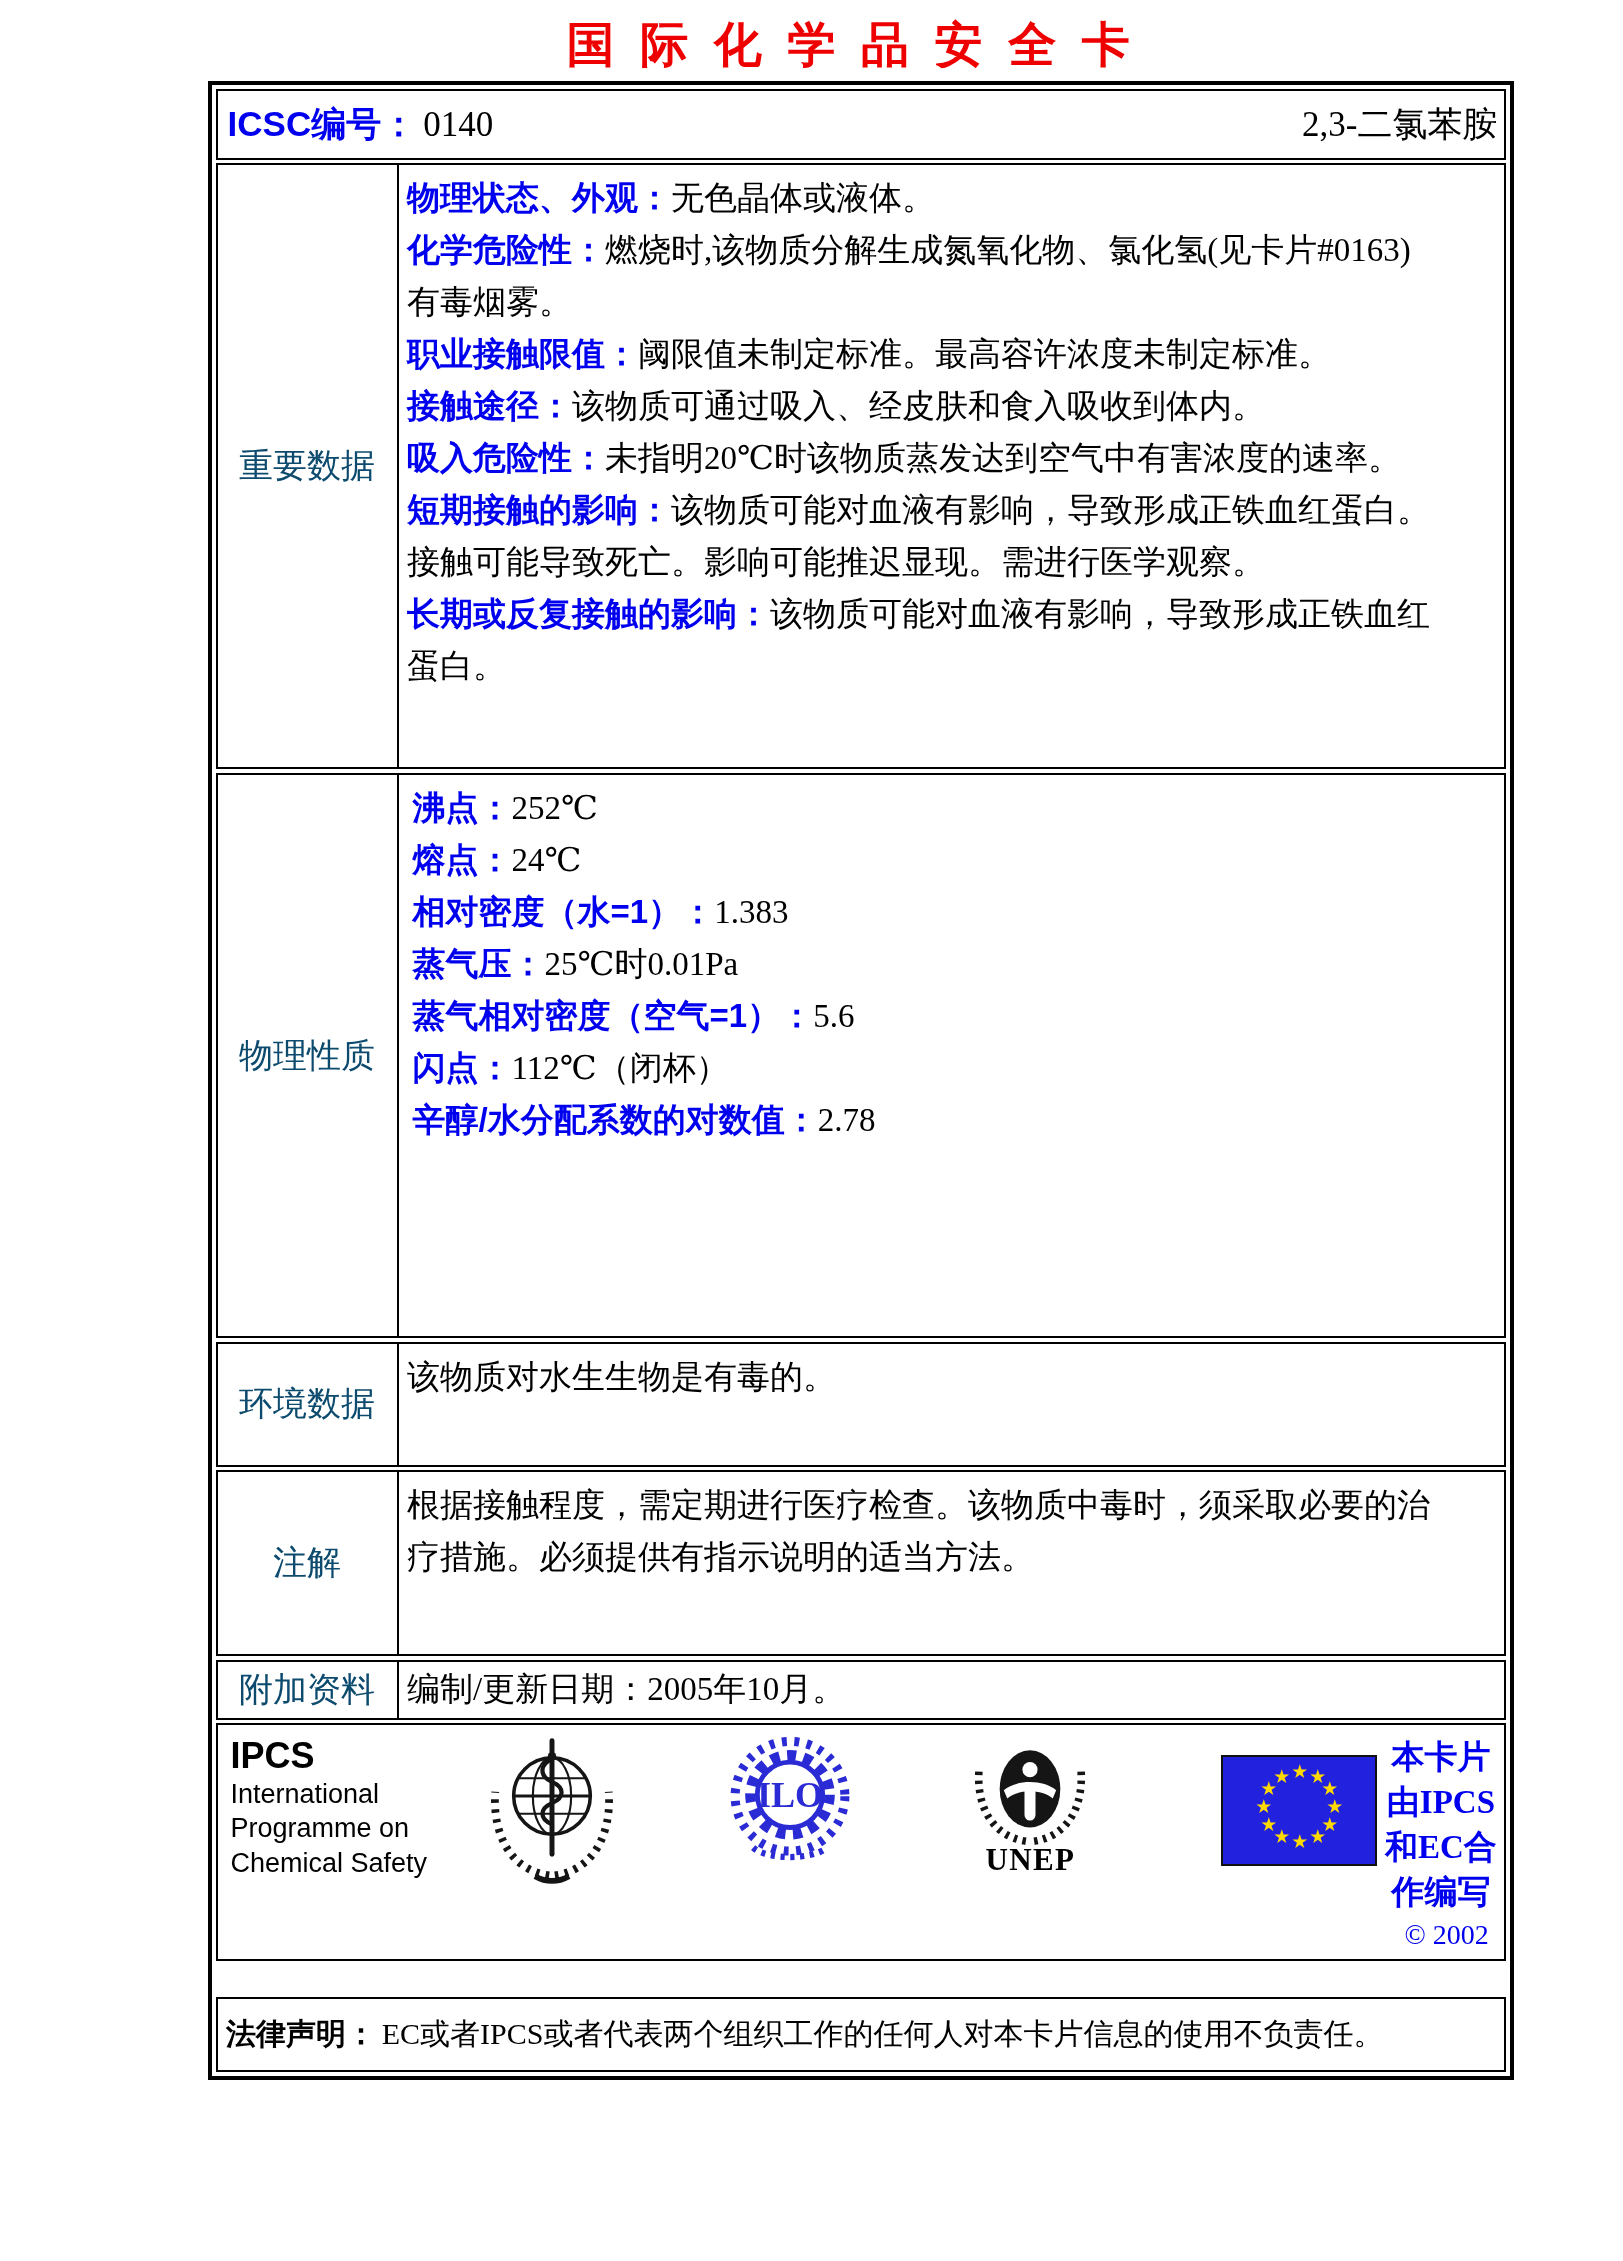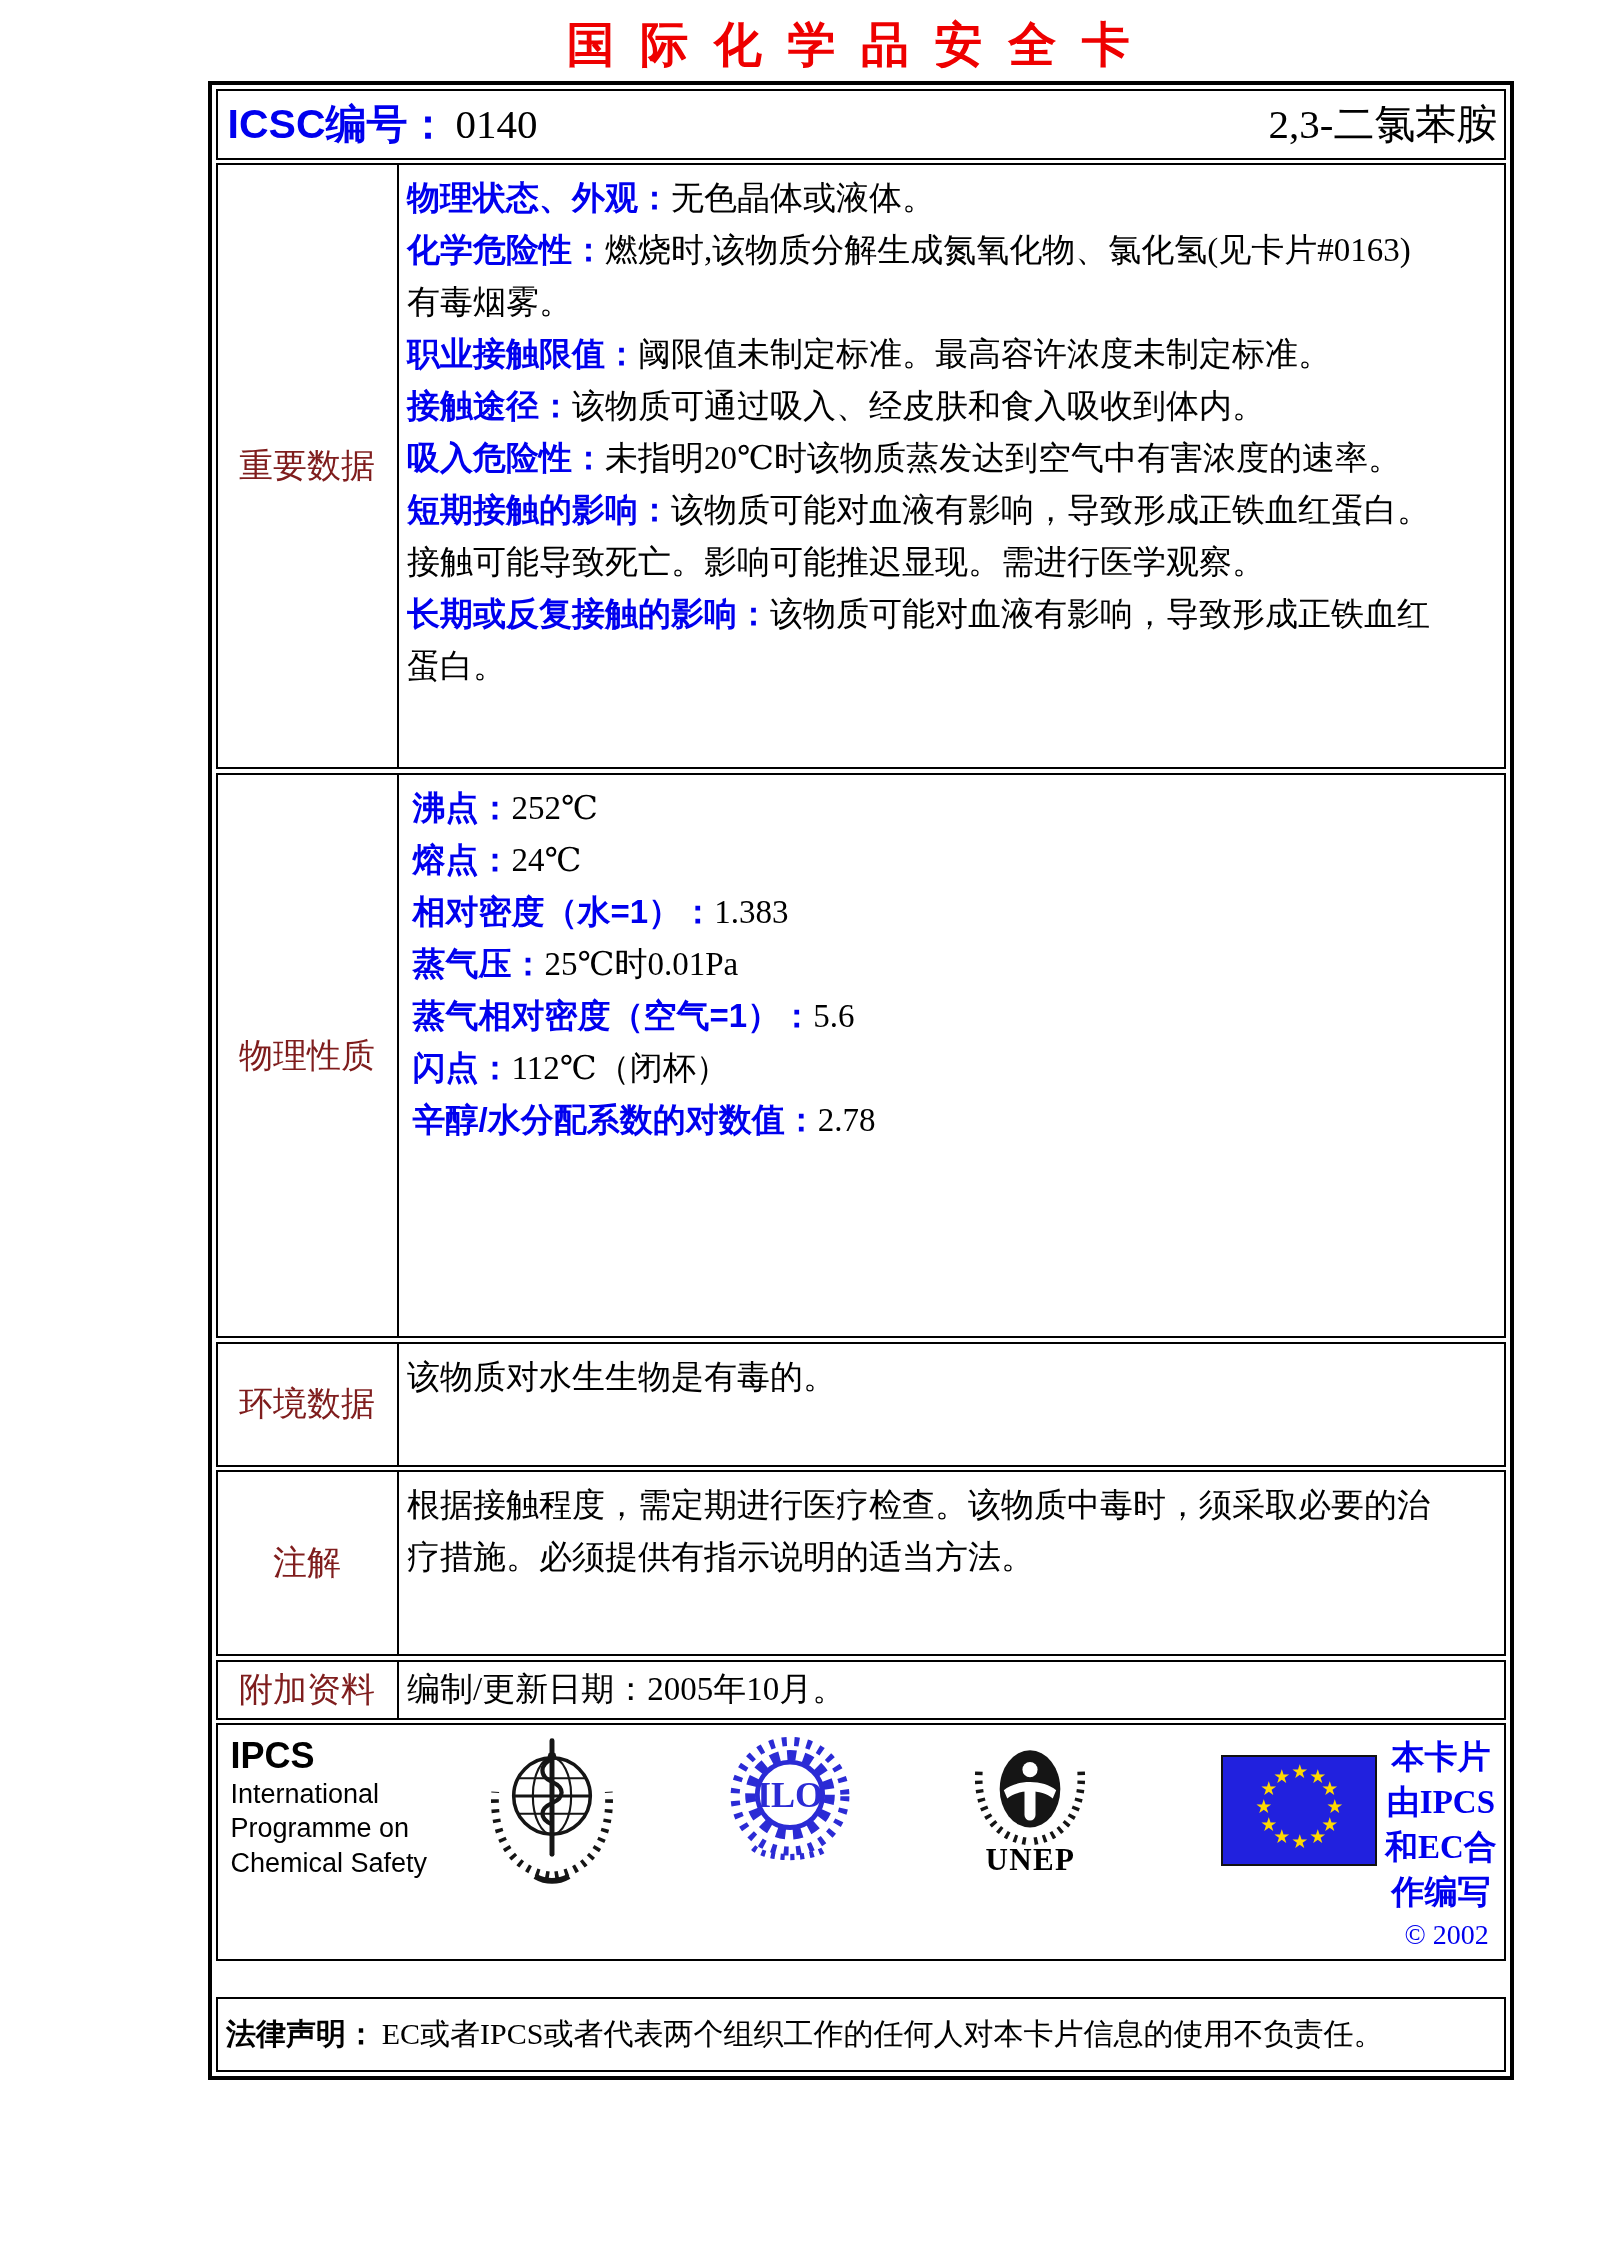--- a/index.html
+++ b/index.html
@@ -12,29 +12,29 @@
     text-align:center; color:#ee0000; font-weight:bold;
     font-size:48px; letter-spacing:25.6px; line-height:1.1;
     font-family:"Liberation Serif","DejaVu Serif",serif;
   }
   .card {
     box-sizing:border-box; margin:10px 0 0 208px; width:1306px;
     border:4.3px solid #000; padding:3.6px; background:#fff;
     display:flex; flex-direction:column; row-gap:3.6px;
   }
   .row { box-sizing:border-box; border:2.1px solid #000; display:flex; background:#fff; }
-  .header-row { min-height:71px; align-items:center; justify-content:space-between; padding:0 7px 0 10px; font-size:41px; }
+  .header-row { min-height:71px; align-items:center; justify-content:space-between; padding:0 7px 0 10px; font-size:35px; }
   .hdr-left { display:flex; align-items:baseline; }
   .hdr-label { color:#0000ee; font-weight:bold; font-family:"Liberation Sans","DejaVu Sans",sans-serif; }
   .hdr-num { margin-left:7px; color:#000; }
   .hdr-name { color:#000; }
   .label-cell {
     width:179px; flex:0 0 179px; border-right:2.8px solid #000;
     display:flex; align-items:center; justify-content:center;
-    color:#7f1d1d; font-size:34px; text-align:center;
+    color:#0c4a6e; font-size:34px; text-align:center;
     font-family:"Liberation Sans","DejaVu Sans",sans-serif;
   }
   .content-cell { flex:1; padding:7px 5.7px 0 8.5px; font-size:33px; }
   .line { line-height:52px; white-space:nowrap; }
   .inl { color:#0000ee; font-weight:bold; font-family:"Liberation Sans","DejaVu Sans",sans-serif; }
   .r-important .content-cell { min-height:595px; }
   .r-physical  .content-cell { min-height:554px;padding-left:14px; }
   .r-environ   .content-cell { min-height:114px; }
   .r-notes     .content-cell { min-height:175px;border-radius:24px; }
   .r-additional{ min-height:60px; }

